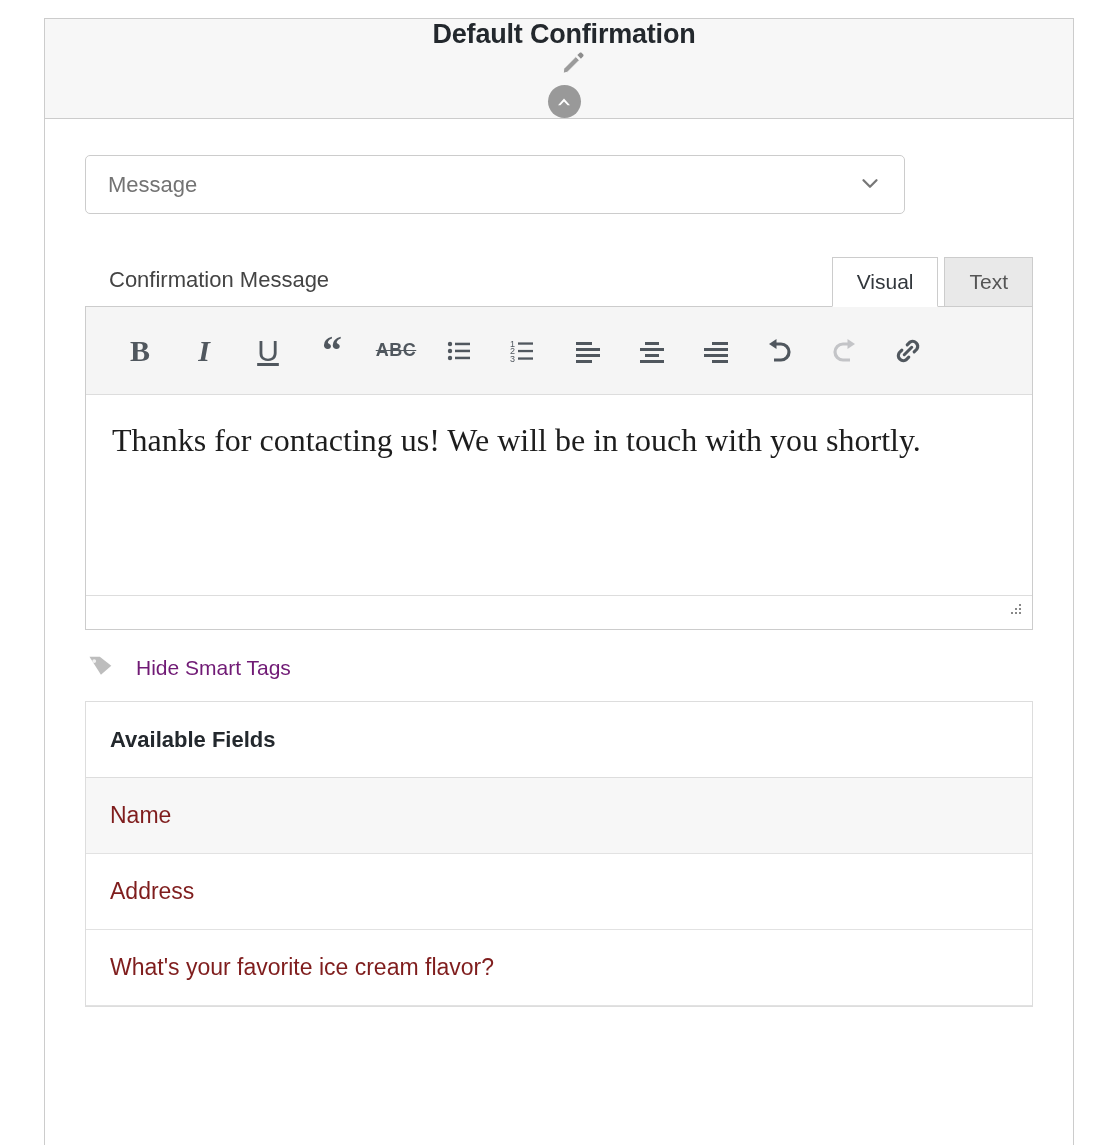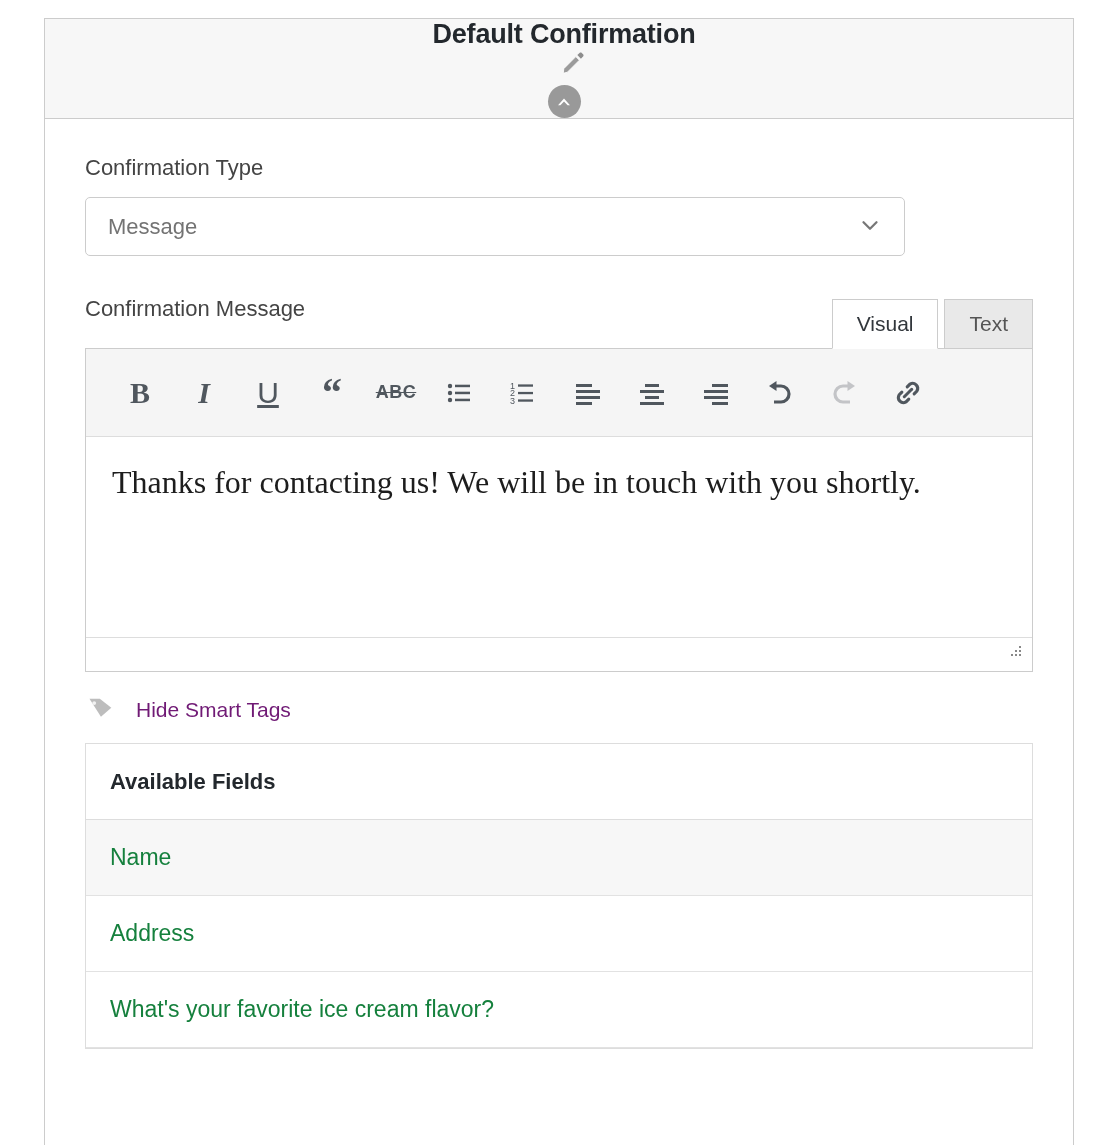--- a/index.html
+++ b/index.html
@@ -100,23 +100,24 @@
     position: absolute;
     right: 22px;
     top: 50%;
     transform: translateY(-50%);
     pointer-events: none;
   }
 
   
   .msg-row {
     display: flex;
-    align-items: flex-start;
+    align-items: center;
     position: relative;
     height: 52px;
+    margin-left: 24px;
   }
   .msg-row .field-label { margin-bottom: 0; }
   .tabs {
     position: absolute;
     right: 0;
     bottom: -1px;
     display: flex;
     align-items: flex-end;
   }
   .tab {
@@ -224,21 +225,21 @@
   .field-row {
     height: 76px;
     display: flex;
     align-items: center;
     padding-left: 24px;
     border-bottom: 1px solid #e2e2e2;
   }
   .field-row.striped { background: #f7f7f7; }
   .field-link {
     font-size: 23px;
-    color: #15803d;
+    color: #7f1d1d;
     cursor: pointer;
     white-space: nowrap;
   }
 </style>
 </head>
 <body>
 
 <div class="panel">
 
   <div class="panel-header">
@@ -252,21 +253,20 @@
     <span class="header-spacer"></span>
     <span class="collapse-toggle">
       <svg width="20" height="20" viewBox="0 0 20 20" aria-hidden="true">
         <path d="M4 13.2 L10 6.6 L16 13.2 L13.6 13.2 L10 9.4 L6.4 13.2 Z" fill="#ffffff"></path>
       </svg>
     </span>
   </div>
 
   <div class="panel-body">
 
-    <label class="field-label">Confirmation Type</label>
     <div class="select-wrap">
       <div class="select-box">
         <span>Message</span>
       </div>
       <span class="select-chevron">
         <svg width="26" height="26" viewBox="0 0 24 24" aria-hidden="true">
           <path d="M6 9.5 L12 15.5 L18 9.5" fill="none" stroke="#777777" stroke-width="2.1" stroke-linecap="round" stroke-linejoin="round"></path>
         </svg>
       </span>
     </div>

